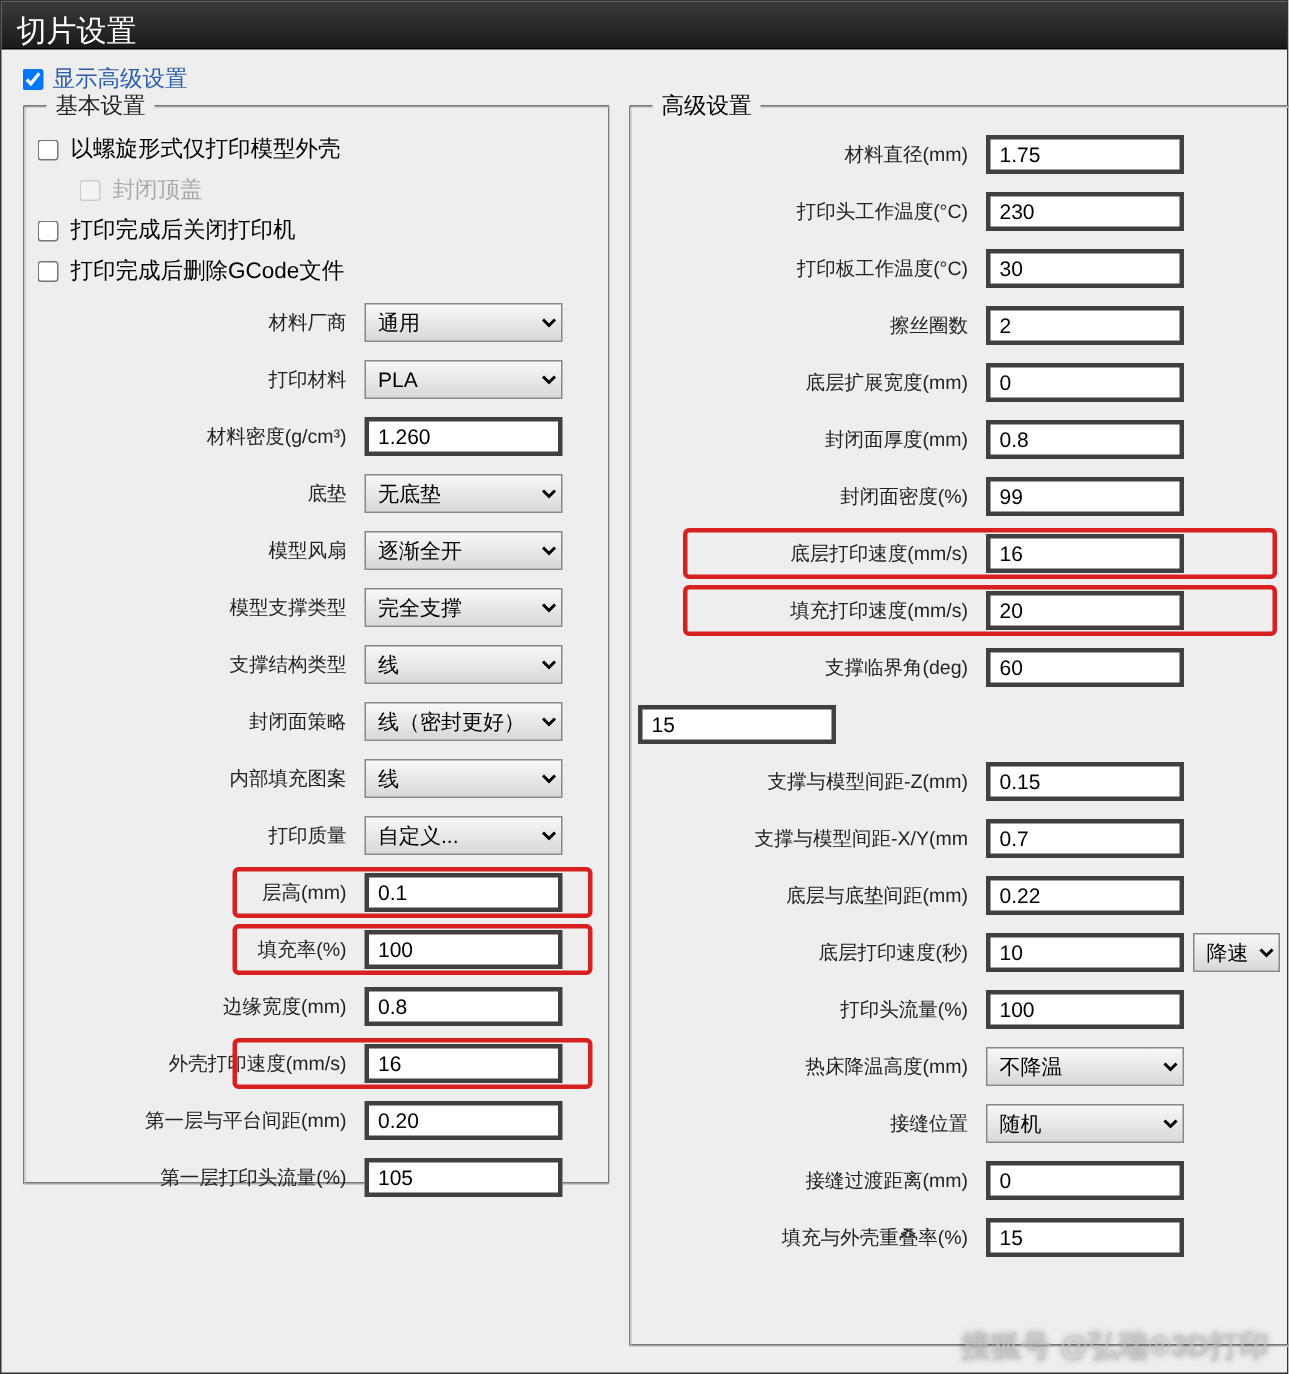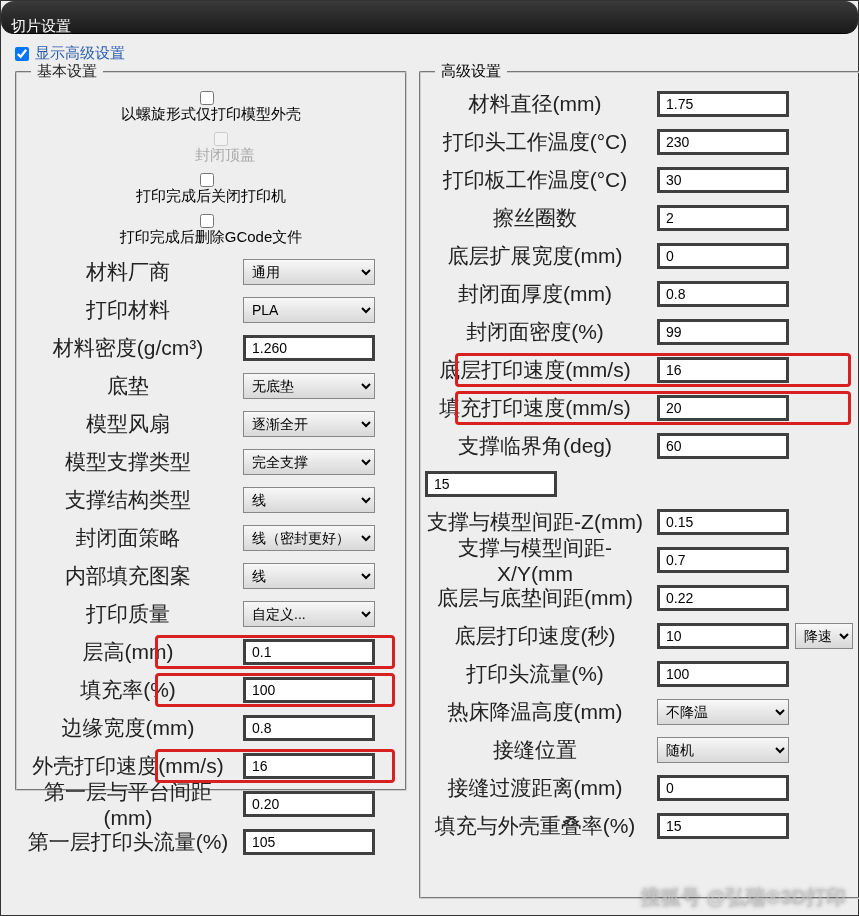--- a/index.html
+++ b/index.html
@@ -1,40 +1,40 @@
 <!DOCTYPE html>
 <html><head>
 <meta charset="utf-8">
 <style>
   * { box-sizing: border-box; margin: 0; padding: 0; }
   body { font-family: "Microsoft YaHei", Arial, sans-serif; background: #eee; }
   .window { width: 859px; height: 916px; background: #eeeeee; border: 1px solid #333; position: relative; }
-  .titlebar { height: 32px; background: linear-gradient(to bottom, #3a3a3a, #1a1a1a); color: #fff; padding: 16px 10px; font-size: 15px; border-bottom: 1px solid #000; border-radius: 13px; }
+  .titlebar { height: 32px; background: linear-gradient(to bottom, #3a3a3a, #1a1a1a); color: #fff; padding: 6px 10px; font-size: 20px; border-bottom: 1px solid #000; }
   .content { padding: 10px 14px; }
   .chk-row { display: flex; align-items: center; margin-bottom: 8px; }
   .chk-row input[type=checkbox] { margin-right: 6px; width: 14px; height: 14px; }
   .chk-row label { color: #2a5db0; font-size: 15px; }
   .panels { display: flex; gap: 12px; }
   .fieldset { border: 2px groove #ccc; border-radius: 2px; padding: 10px 8px 10px 8px; position: relative; }
   .fieldset .legend { position: absolute; top: -11px; left: 14px; background: #eeeeee; padding: 0 6px; color: #222; font-size: 15px; }
   .fs-basic { width: 392px; height: 720px; }
   .fs-adv-wrap { width: 420px; height: 828px; position: relative; display:flex; }
   .fs-adv { flex:1; border: 2px groove #ccc; border-radius:2px; padding:10px 4px 10px 4px; position:relative; }
   .fs-adv .legend { position:absolute; top:-11px; left:14px; background:#eeeeee; padding:0 6px; font-size:15px; }
   .scroll-outer { overflow-y: scroll; height: 810px; }
   .scroll-outer::-webkit-scrollbar { width: 17px; }
   .scroll-outer::-webkit-scrollbar-track { background: #e8e8e8; border:1px solid #ccc; }
   .scroll-outer::-webkit-scrollbar-thumb { background: linear-gradient(#d0d0d0,#b0b0b0); border:1px solid #999; border-radius:2px; }
 
-  .opt { display:flex; align-items:center; margin:8px 0; font-size:15px;flex-direction:column; }
+  .opt { display:flex; align-items:center; margin:8px 0; font-size:15px; }
   .opt input[type=checkbox]{ width:14px;height:14px;margin-right:8px; }
   .opt.disabled { color:#aaa; margin-left:28px; }
 
   .row { display:flex; align-items:center; height:34px; margin:4px 0; }
-  .row .lbl { text-align:center; padding-right:12px; font-size:21px; color:#222; }
+  .row .lbl { text-align:right; padding-right:12px; font-size:13px; color:#222; }
   .fs-basic .row .lbl { width: 218px; }
   .adv-inner .row .lbl { width: 232px; }
   .row .ctrl { flex:1; display:flex; gap:6px; padding-right:4px; }
   .row input[type=text] { width: 132px; height:26px; padding:2px 6px; border:3px solid #404040; background:#fff; font-size:14px; }
   .row select { width:132px; height:26px; border:1px solid #888; background:linear-gradient(#f8f8f8,#d8d8d8); font-size:14px; padding:1px 4px; }
   .row .sel-sm { width:58px; }
   .row .txt-sm { width:60px; }
   .row.hlrow { position:relative; }
   .row.hlrow::after{ content:""; position:absolute; border:3px solid #d92020; border-radius:4px; pointer-events:none; }
   .fs-basic .row.hlrow::after { left:130px; right:2px; top:0; bottom:0; }

